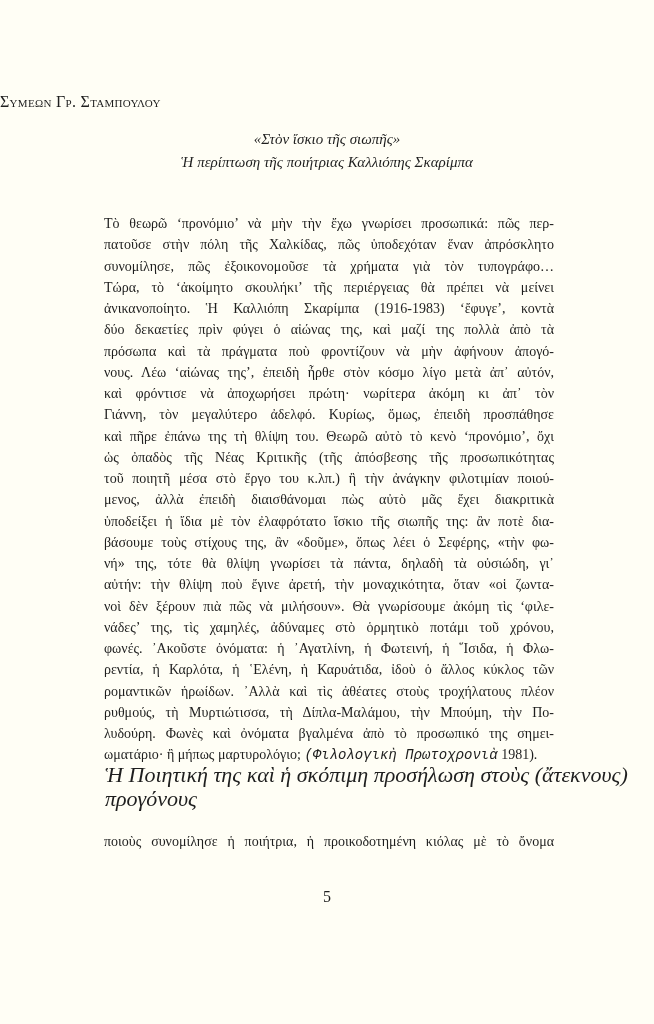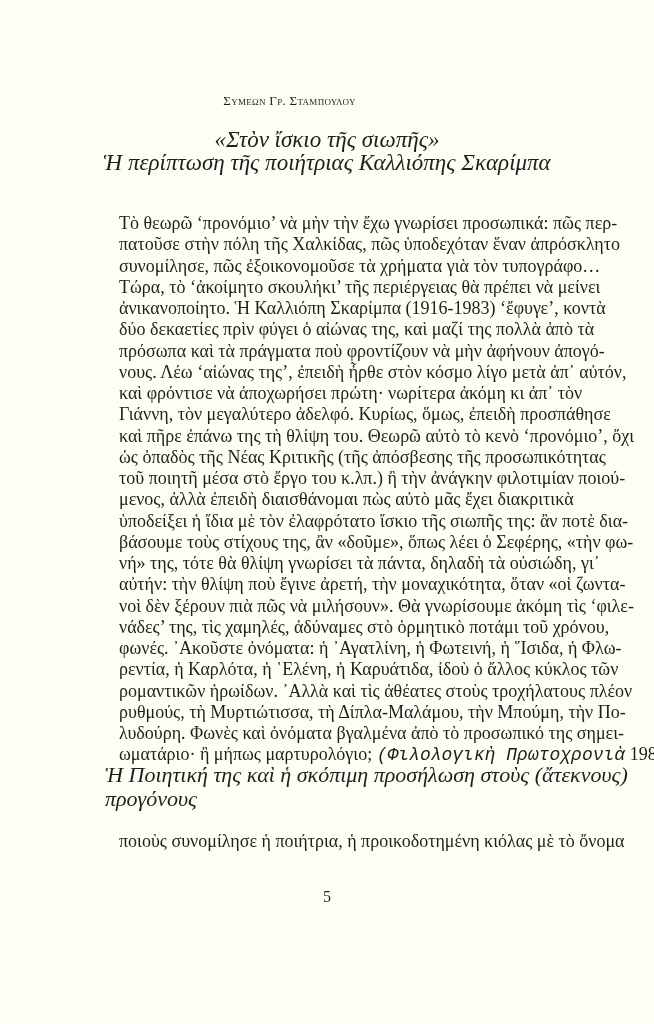--- a/index.html
+++ b/index.html
@@ -7,30 +7,30 @@
     width: 654px; height: 1024px;
     background: #fffef5;
     color: #1e1e1e;
     font-family: "Liberation Serif", "DejaVu Serif", serif;
     position: relative;
     overflow: hidden;
   }
   .page { position: absolute; left: 0; top: 0; width: 654px; height: 1024px; }
   .running-head {
     position: absolute; top: 93px; left: 0; width: 579px;
-    text-align: center; font-size: 13px; letter-spacing: 0.3px;
+    font-size: 16px; letter-spacing: 0.3px;
     font-variant: small-caps;
   }
   .title-block {
     position: absolute; top: 128px; left: 0; width: 654px; text-align: center;
-    font-style: italic; font-size: 23px; line-height: 23px;
+    font-style: italic; font-size: 15px; line-height: 23px;
   }
   .body-text {
-    position: absolute; left: 119px; width: 450px;
-    font-size: 18px; line-height: 21.25px;
+    position: absolute; left: 104px; width: 450px;
+    font-size: 14px; line-height: 21.25px;
   }
   .body-text .line {
     display: block; white-space: nowrap;
     text-align: justify; text-align-last: justify;
     height: 21.25px;
   }
   .body-text .line.last { text-align-last: left; }
   #para1 { top: 213px; }
   .subhead {
     position: absolute; left: 105px; top: 763px; width: 450px;

